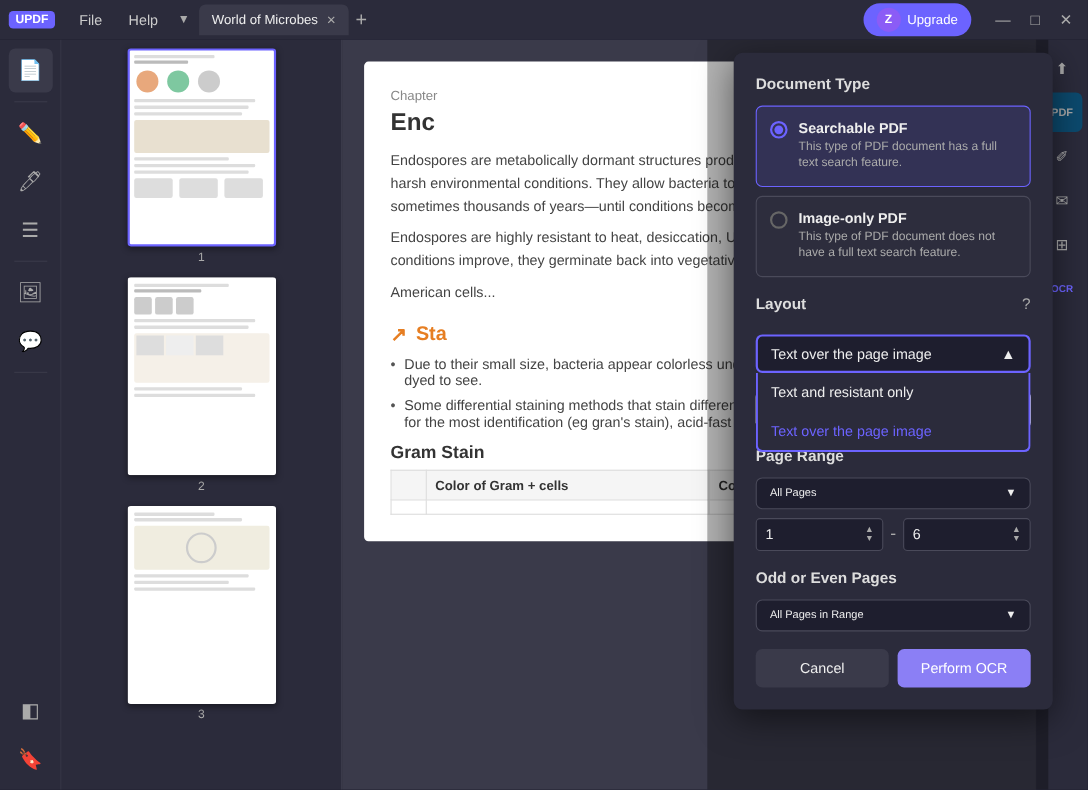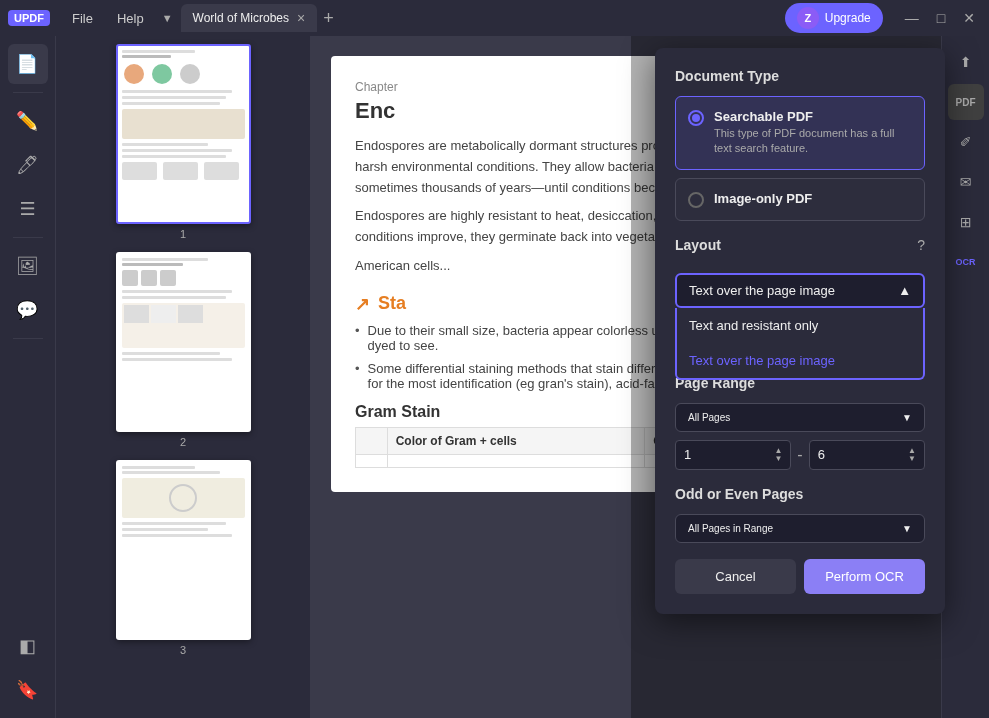--- a/index.html
+++ b/index.html
@@ -337,29 +337,29 @@
                 <td></td>
                 <td></td>
             </tr>
           </tbody>
         </table>
       </div>
     </div>
 
     <div class="right-icon-bar">
       <div class="right-icon-item">⬆</div>
-      <div class="right-icon-item" style="font-size:10px; font-weight:bold; background:#404040;">PDF</div>
+      <div class="right-icon-item" style="font-size:10px; font-weight:bold; background:#0c4a6e;">PDF</div>
       <div class="right-icon-item">✐</div>
       <div class="right-icon-item">✉</div>
       <div class="right-icon-item">⊞</div>
       <div class="right-icon-item" style="font-size:9px; font-weight:bold; color:#6c63ff;">OCR</div>
     </div>
   </div>
 
-  <div style="position:absolute; top:0; right:48px; bottom:0; width:310px; pointer-events:none;">
+  <div style="position:absolute; top:0; right:36px; bottom:0; width:310px; pointer-events:none;">
     <div style="position:absolute; top:0; left:0; right:0; bottom:0; background:rgba(0,0,0,0.3); pointer-events:all;"></div>
     <div class="dialog" style="margin-top:0; position:absolute; top:12px; left:8px; right:8px; max-height:calc(100% - 24px); overflow-y:auto;">
 
       
       <div class="dialog-section-title">Document Type</div>
       <div class="radio-group">
 
         <div class="radio-item selected">
           <div class="radio-dot">
             <div class="radio-dot-inner"></div>
@@ -367,20 +367,21 @@
           <div class="radio-text">
             <h4>Searchable PDF</h4>
             <p>This type of PDF document has a full text search feature.</p>
           </div>
         </div>
 
         <div class="radio-item">
           <div class="radio-dot empty"></div>
           <div class="radio-text">
             <h4>Image-only PDF</h4>
+            <p>This type of PDF document does not have a full text search feature.</p>
           </div>
         </div>
       </div>
 
       
       <div class="layout-section">
         <div class="layout-header">
           <span class="layout-title">Layout</span>
           <span class="help-icon">?</span>
         </div>

